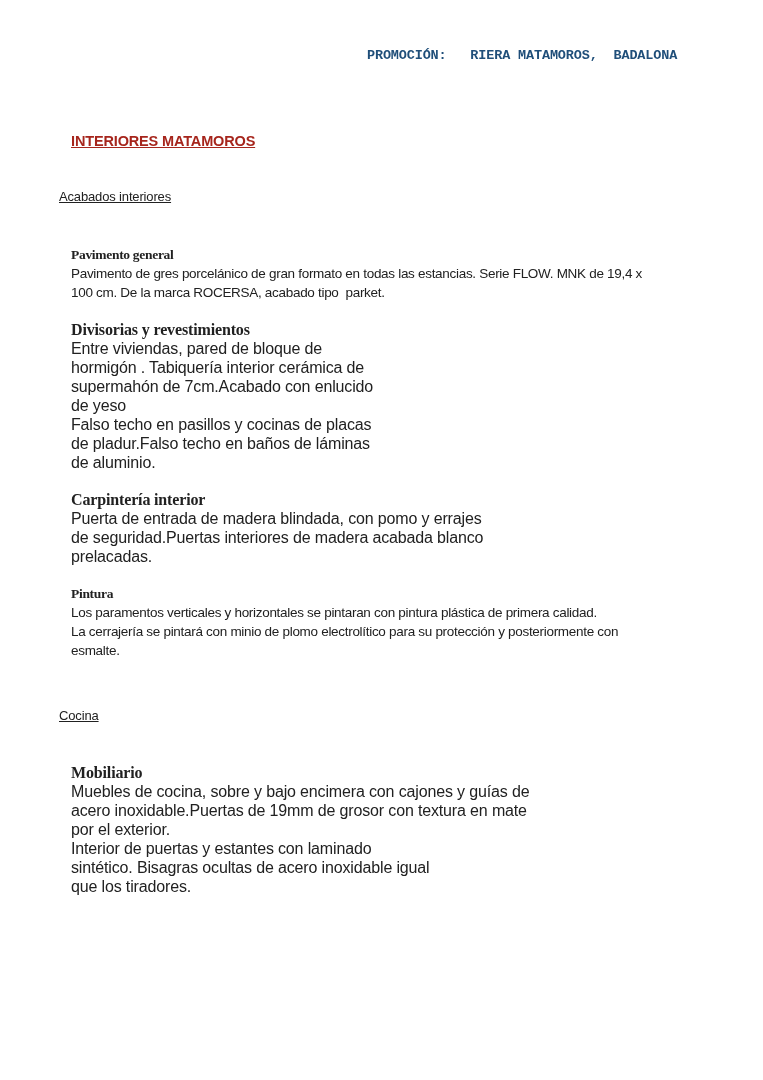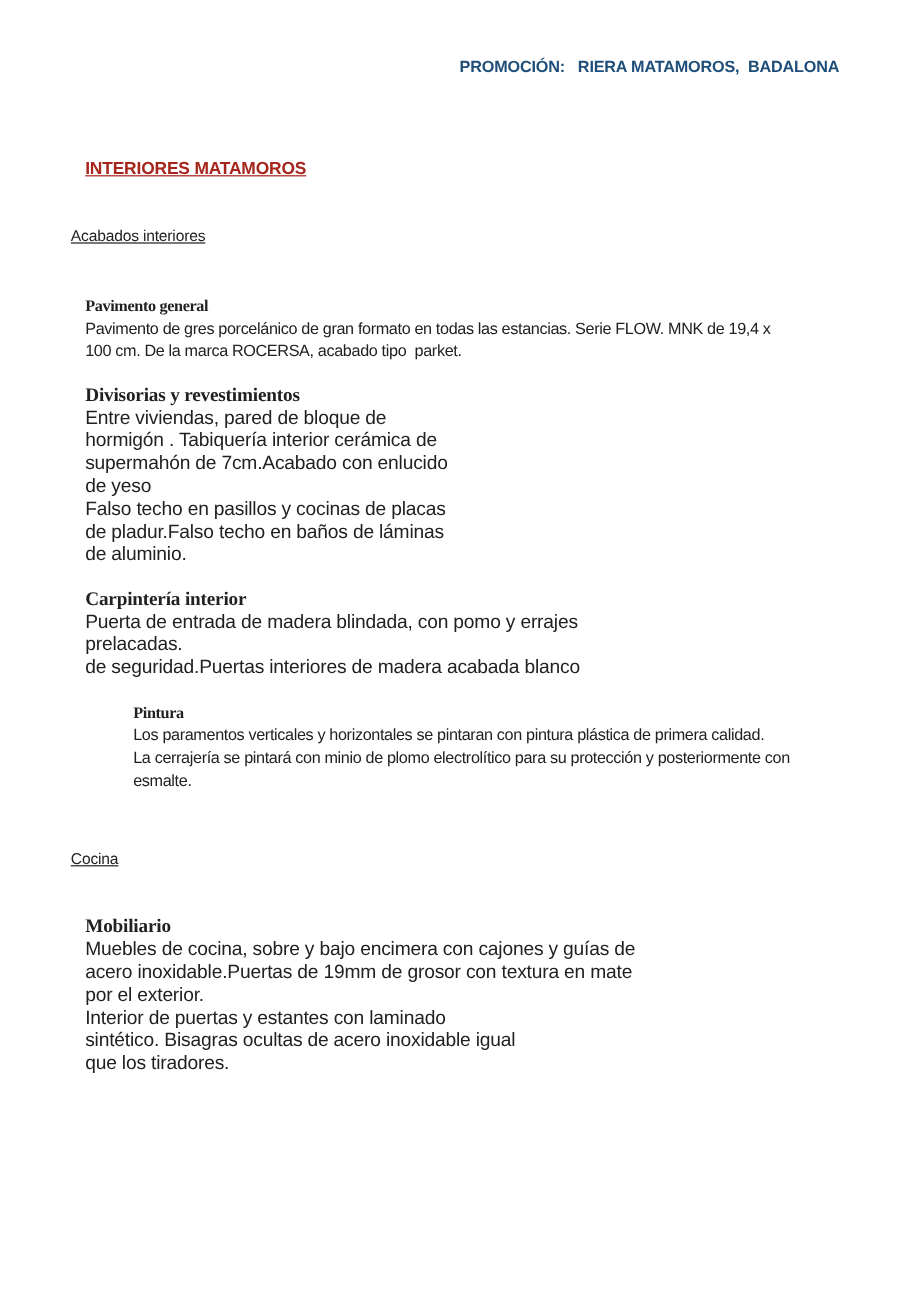--- a/index.html
+++ b/index.html
@@ -12,27 +12,28 @@
     width: 763px;
     height: 1080px;
     background: var(--page-bg, #ffffff);
     font-family: "Liberation Sans", sans-serif;
     color: var(--text-color, #212121);
     overflow: hidden;
     letter-spacing: -0.15px;
   }
   .promo-header {
     position: absolute;
-    left: 383px;
+    left: 367px;
     top: 46px;
     font-size: 13.5px;
     line-height: 19px;
     font-weight: bold;
     color: var(--header-blue, #1F4E79);
     white-space: pre;
+    font-family: Liberation Mono, monospace;
   }
   .main-title {
     position: absolute;
     left: 71px;
     top: 132px;
     font-size: 14.5px;
     line-height: 19px;
     font-weight: bold;
     color: var(--title-red, #A6251C);
     text-decoration: underline;
@@ -62,21 +63,21 @@
     font-weight: bold;
     white-space: pre;
     font-family: Liberation Serif, serif;
   }
   .line {
     white-space: pre;
   }
   .sec-pavimento  { top: 245px; }
   .sec-divisorias { top: 320px; }
   .sec-carpinteria{ top: 490px; }
-  .sec-pintura    { top: 584px; margin-left: 40px; }
+  .sec-pintura    { top: 584px; }
   .sec-mobiliario { top: 763px; }
 </style>
 </head>
 <body>
 
 <div class="page">
 
   <div class="promo-header">PROMOCIÓN:   RIERA MATAMOROS,  BADALONA</div>
 
   <div class="main-title">INTERIORES MATAMOROS</div>
@@ -96,22 +97,22 @@
     <div class="line">supermahón de 7cm.Acabado con enlucido</div>
     <div class="line">de yeso</div>
     <div class="line">Falso techo en pasillos y cocinas de placas</div>
     <div class="line">de pladur.Falso techo en baños de láminas</div>
     <div class="line">de aluminio.</div>
   </section>
 
   <section class="sec sec-carpinteria">
     <div class="sec-title">Carpintería interior</div>
     <div class="line">Puerta de entrada de madera blindada, con pomo y errajes</div>
+    <div class="line">de seguridad.Puertas interiores de madera acabada blanco</div>
     <div class="line">prelacadas.</div>
-    <div class="line">de seguridad.Puertas interiores de madera acabada blanco</div>
   </section>
 
   <section class="sec sec-condensed sec-pintura">
     <div class="sec-title">Pintura</div>
     <div class="line">Los paramentos verticales y horizontales se pintaran con pintura plástica de primera calidad.</div>
     <div class="line">La cerrajería se pintará con minio de plomo electrolítico para su protección y posteriormente con</div>
     <div class="line">esmalte.</div>
   </section>
 
   <div class="subtitle subtitle-cocina">Cocina</div>

